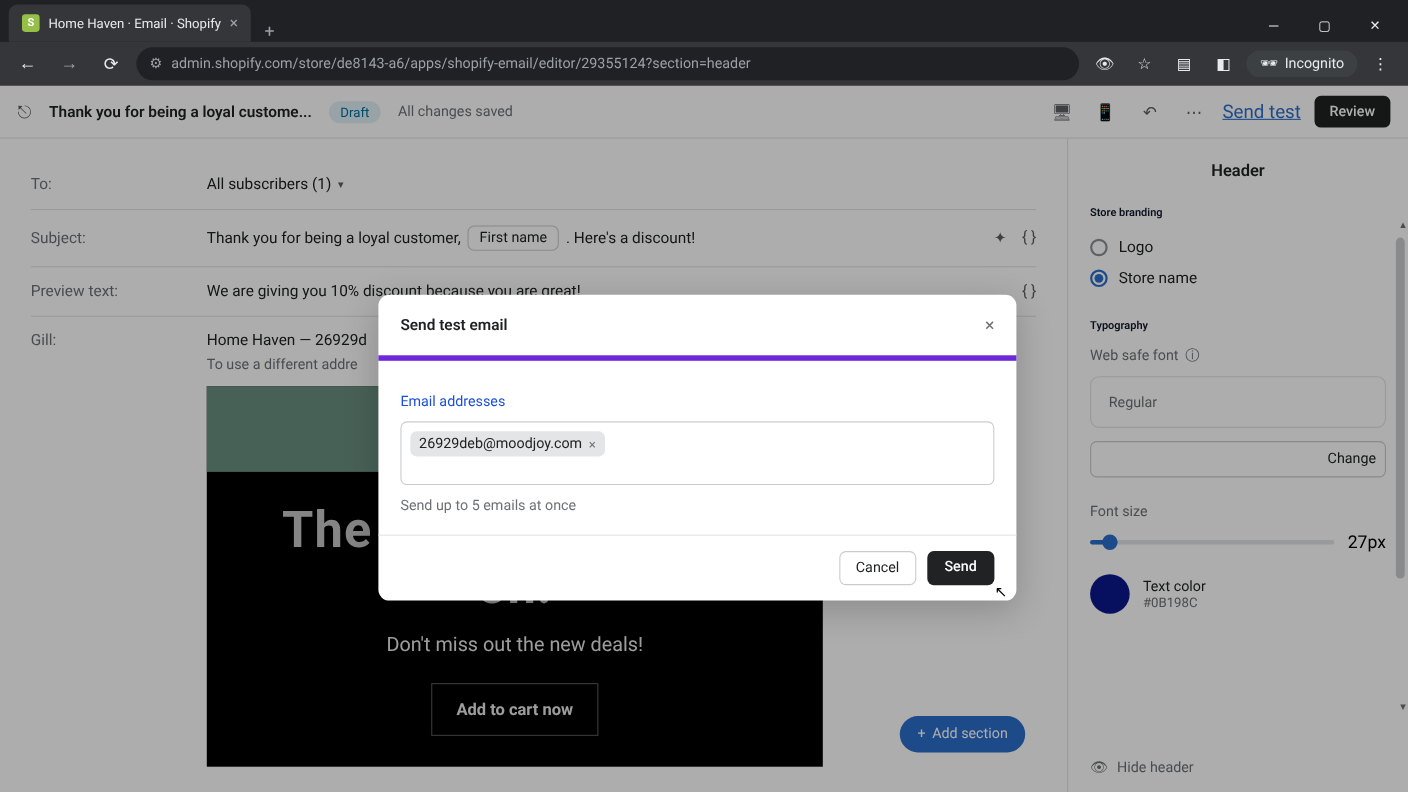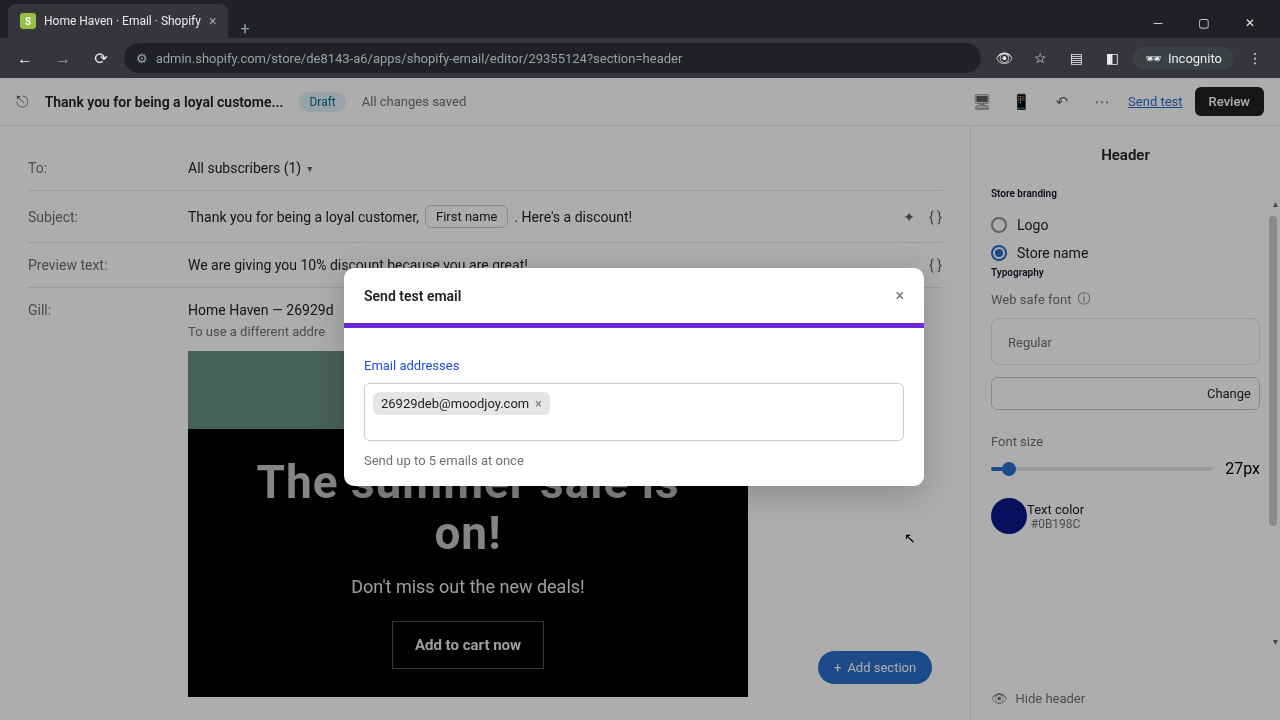--- a/index.html
+++ b/index.html
@@ -25,21 +25,21 @@
 
 
 .app { background: #fff; height: 642px; position: relative; }
 .app-header { height: 48px; border-bottom: 1px solid #e1e3e5; display: flex; align-items: center; padding: 0 16px; gap: 16px; }
 .back-icon { color: #5c5f62; font-size: 16px; }
 .doc-title { font-weight: 600; font-size: 14px; color: #202223; }
 .draft-chip { background: #e0f0f8; color: #006d9c; padding: 3px 10px; border-radius: 10px; font-size: 12px; }
 .saved-text { color: #6d7175; font-size: 13px; }
 .header-right { margin-left: auto; display: flex; align-items: center; gap: 12px; }
 .header-icon { color: #5c5f62; font-size: 15px; width: 28px; height: 28px; display: flex; align-items: center; justify-content: center; }
-.send-test-link { color: #2c6ecb; font-size: 13px; text-decoration: underline; }
+.send-test-link { color: #2c6ecb; font-size: 17px; text-decoration: underline; }
 .review-btn { background: #202223; color: #fff; padding: 7px 14px; border-radius: 6px; font-size: 13px; font-weight: 500; }
 
 .app-body { display: flex; height: 594px; }
 .main-panel { flex: 1; padding: 20px 28px; overflow: hidden; position: relative; }
 .field-row { display: flex; align-items: center; padding: 14px 0; border-bottom: 1px solid #e1e3e5; gap: 12px; }
 .field-label { width: 148px; color: #6d7175; font-size: 14px; }
 .field-value { color: #202223; font-size: 14px; display: flex; align-items: center; gap: 6px; flex: 1; }
 .dropdown-chevron { color: #5c5f62; font-size: 10px; }
 .subj-chip { border: 1px solid #c9cccf; padding: 3px 10px; border-radius: 6px; font-size: 13px; color: #202223; }
 .field-icons { margin-left: auto; display: flex; gap: 14px; color: #5c5f62; font-size: 14px; }
@@ -55,32 +55,32 @@
 
 .add-section-btn { position: absolute; left: 818px; bottom: 36px; background: #2c6ecb; color: #fff; padding: 9px 16px; border-radius: 18px; font-size: 13px; display: flex; align-items: center; gap: 6px; }
 
 .side-panel { width: 310px; border-left: 1px solid #e1e3e5; padding: 20px; overflow-y: auto; position: relative; }
 .side-title { text-align: center; font-weight: 600; font-size: 15px; color: #202223; margin-bottom: 24px; }
 .side-section-label { font-size: 10px; font-weight: 600; color: #0f172a; margin-bottom: 12px; }
 .radio-row { display: flex; align-items: center; gap: 10px; padding: 6px 0; font-size: 14px; color: #202223; }
 .radio { width: 16px; height: 16px; border: 2px solid #8c9196; border-radius: 50%; }
 .radio.checked { border-color: #2c6ecb; position: relative; }
 .radio.checked::after { content: ''; position: absolute; width: 8px; height: 8px; background: #2c6ecb; border-radius: 50%; top: 2px; left: 2px; }
-.typography { }
+.typography { margin-top: 24px; }
 .font-label { font-size: 13px; color: #6d7175; margin-bottom: 10px; display: flex; align-items: center; gap: 6px; }
 .font-card { border: 1px solid #e1e3e5; border-radius: 8px; padding: 14px 16px; margin-bottom: 12px; }
 .font-name { font-size: 22px; font-family: "Gill Sans", sans-serif; color: #202223; }
 .font-variant { font-size: 13px; color: #6d7175; margin-top: 2px; }
 .change-btn { width: 100%; padding: 8px; border: 1px solid #c9cccf; border-radius: 6px; font-size: 13px; color: #202223; text-align: right; background: #fff; }
 .fontsize-row { margin-top: 24px; }
 .slider-row { display: flex; align-items: center; gap: 12px; margin-top: 8px; }
 .slider { flex: 1; height: 4px; background: #e1e3e5; border-radius: 2px; position: relative; }
 .slider-fill { position: absolute; left: 0; width: 8%; height: 100%; background: #2c6ecb; border-radius: 2px; }
 .slider-thumb { position: absolute; left: 8%; top: -5px; width: 14px; height: 14px; background: #2c6ecb; border-radius: 50%; transform: translateX(-50%); }
-.colorswatch-row { display: flex; align-items: center; margin-top: 20px; text-align: center; }
+.colorswatch-row { display: flex; align-items: center; gap: 12px; margin-top: 20px; }
 .swatch { width: 36px; height: 36px; border-radius: 50%; background: #0B198C; }
 .color-meta .label { font-size: 13px; color: #202223; }
 .color-meta .hex { font-size: 12px; color: #6d7175; }
 .hide-header { position: absolute; bottom: 14px; left: 20px; display: flex; align-items: center; gap: 8px; color: #6d7175; font-size: 13px; }
 .side-scroll { position: absolute; right: 3px; top: 90px; width: 8px; height: 310px; background: #c9cccf; border-radius: 4px; }
 .side-scroll-arrow { position: absolute; right: 2px; font-size: 10px; color: #6d7175; }
 
 
 .dim { position: absolute; inset: 0; background: rgba(0,0,0,0.32); }
 .modal { position: absolute; left: 344px; top: 190px; width: 580px; background: #fff; border-radius: 10px; box-shadow: 0 8px 32px rgba(0,0,0,0.2); }
@@ -273,16 +273,20 @@
     <div class="modal-body">
       <div class="modal-label">Email addresses</div>
       <div class="email-input">
         <span class="email-chip">
           <span>26929deb@moodjoy.com</span>
           <span class="email-chip-x">×</span>
         </span>
       </div>
       <div class="modal-hint">Send up to 5 emails at once</div>
     </div>
+    <div class="modal-footer">
+      <span class="btn-secondary">Cancel</span>
+      <span class="btn-primary">Send</span>
+    </div>
   </div>
 
   <span class="cursor">↖</span>
 </div>
 
 </body></html>

